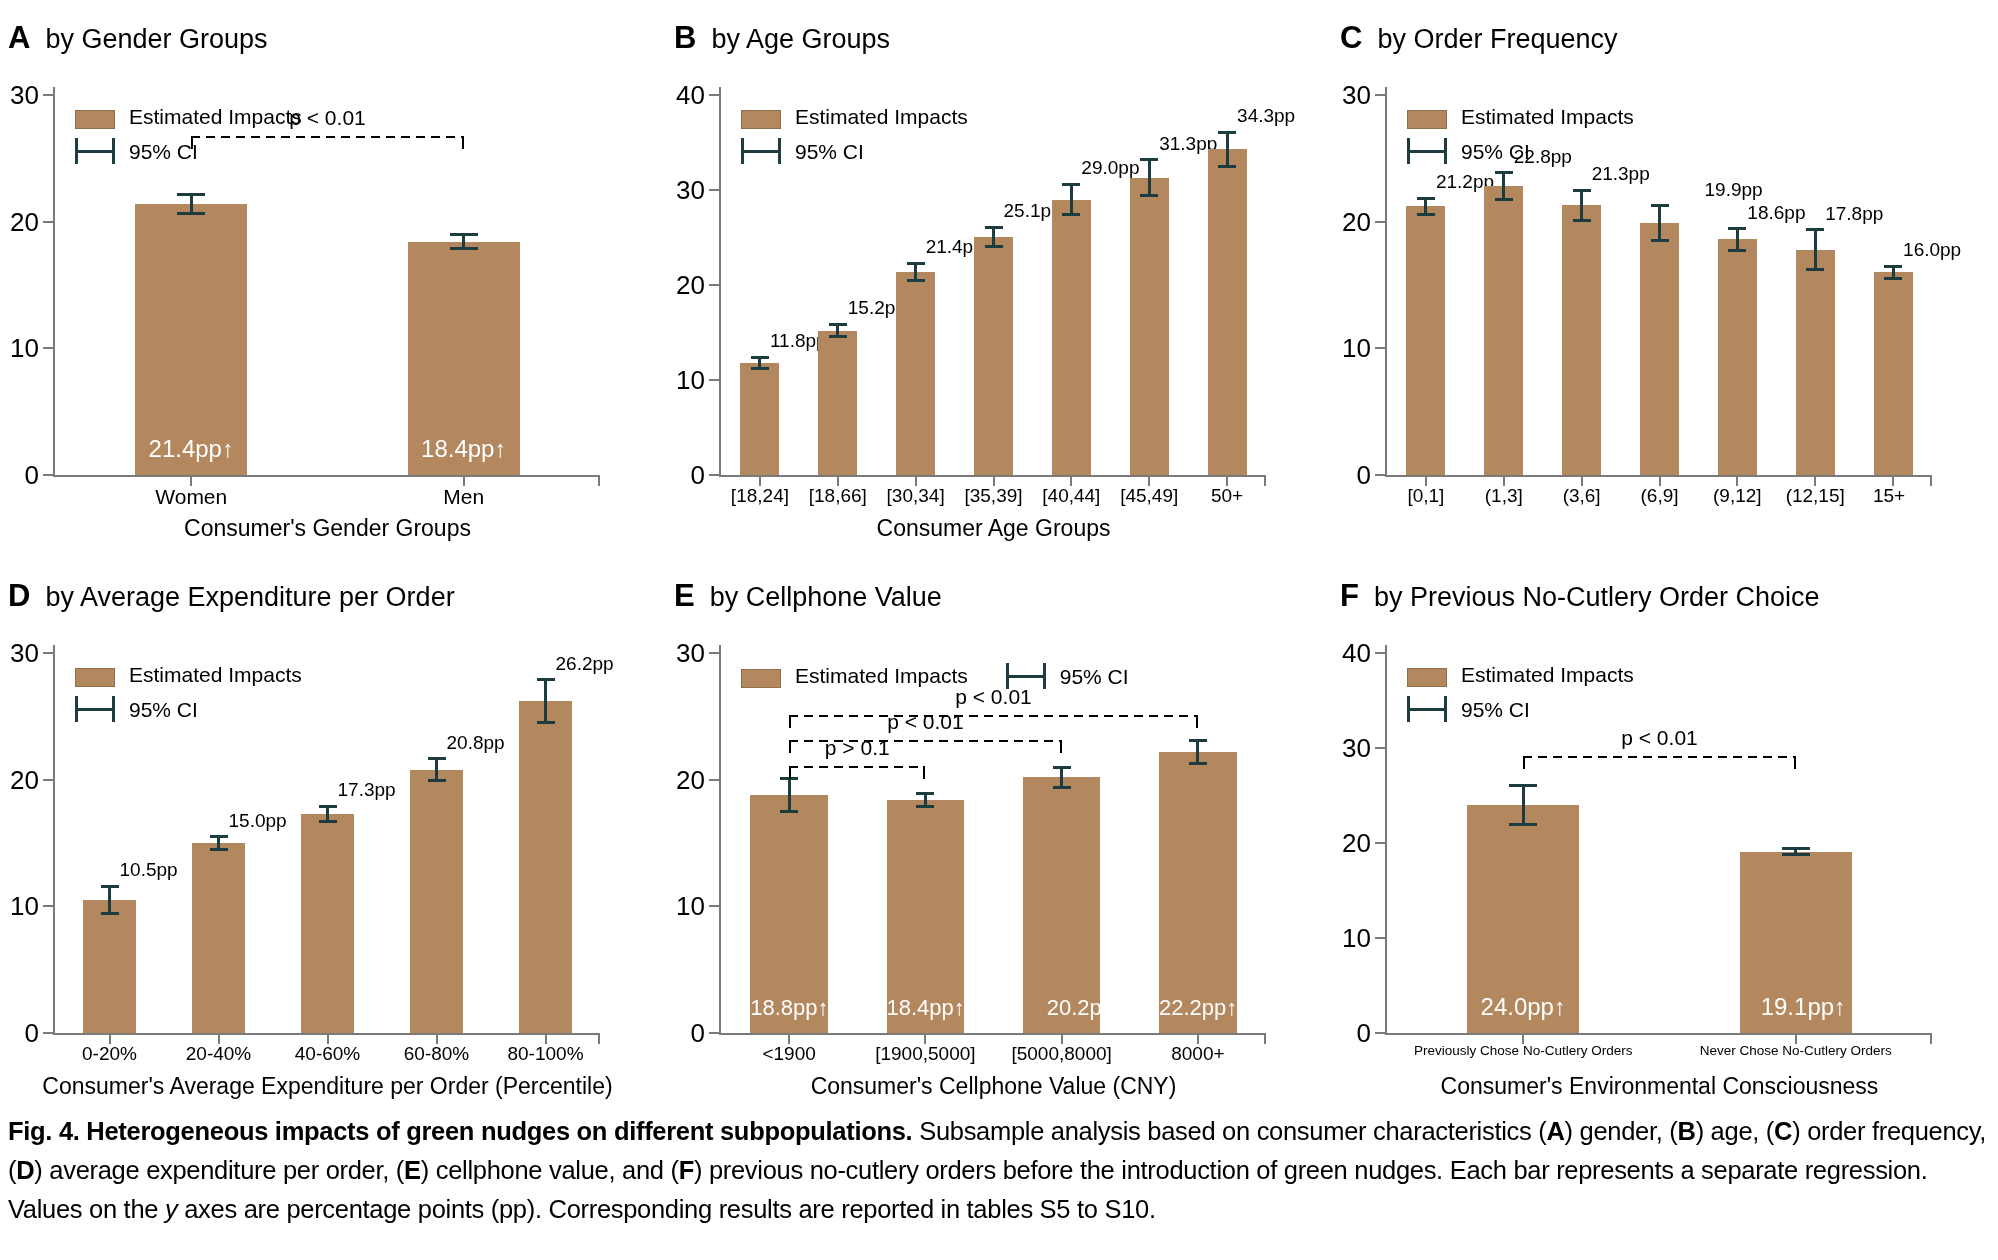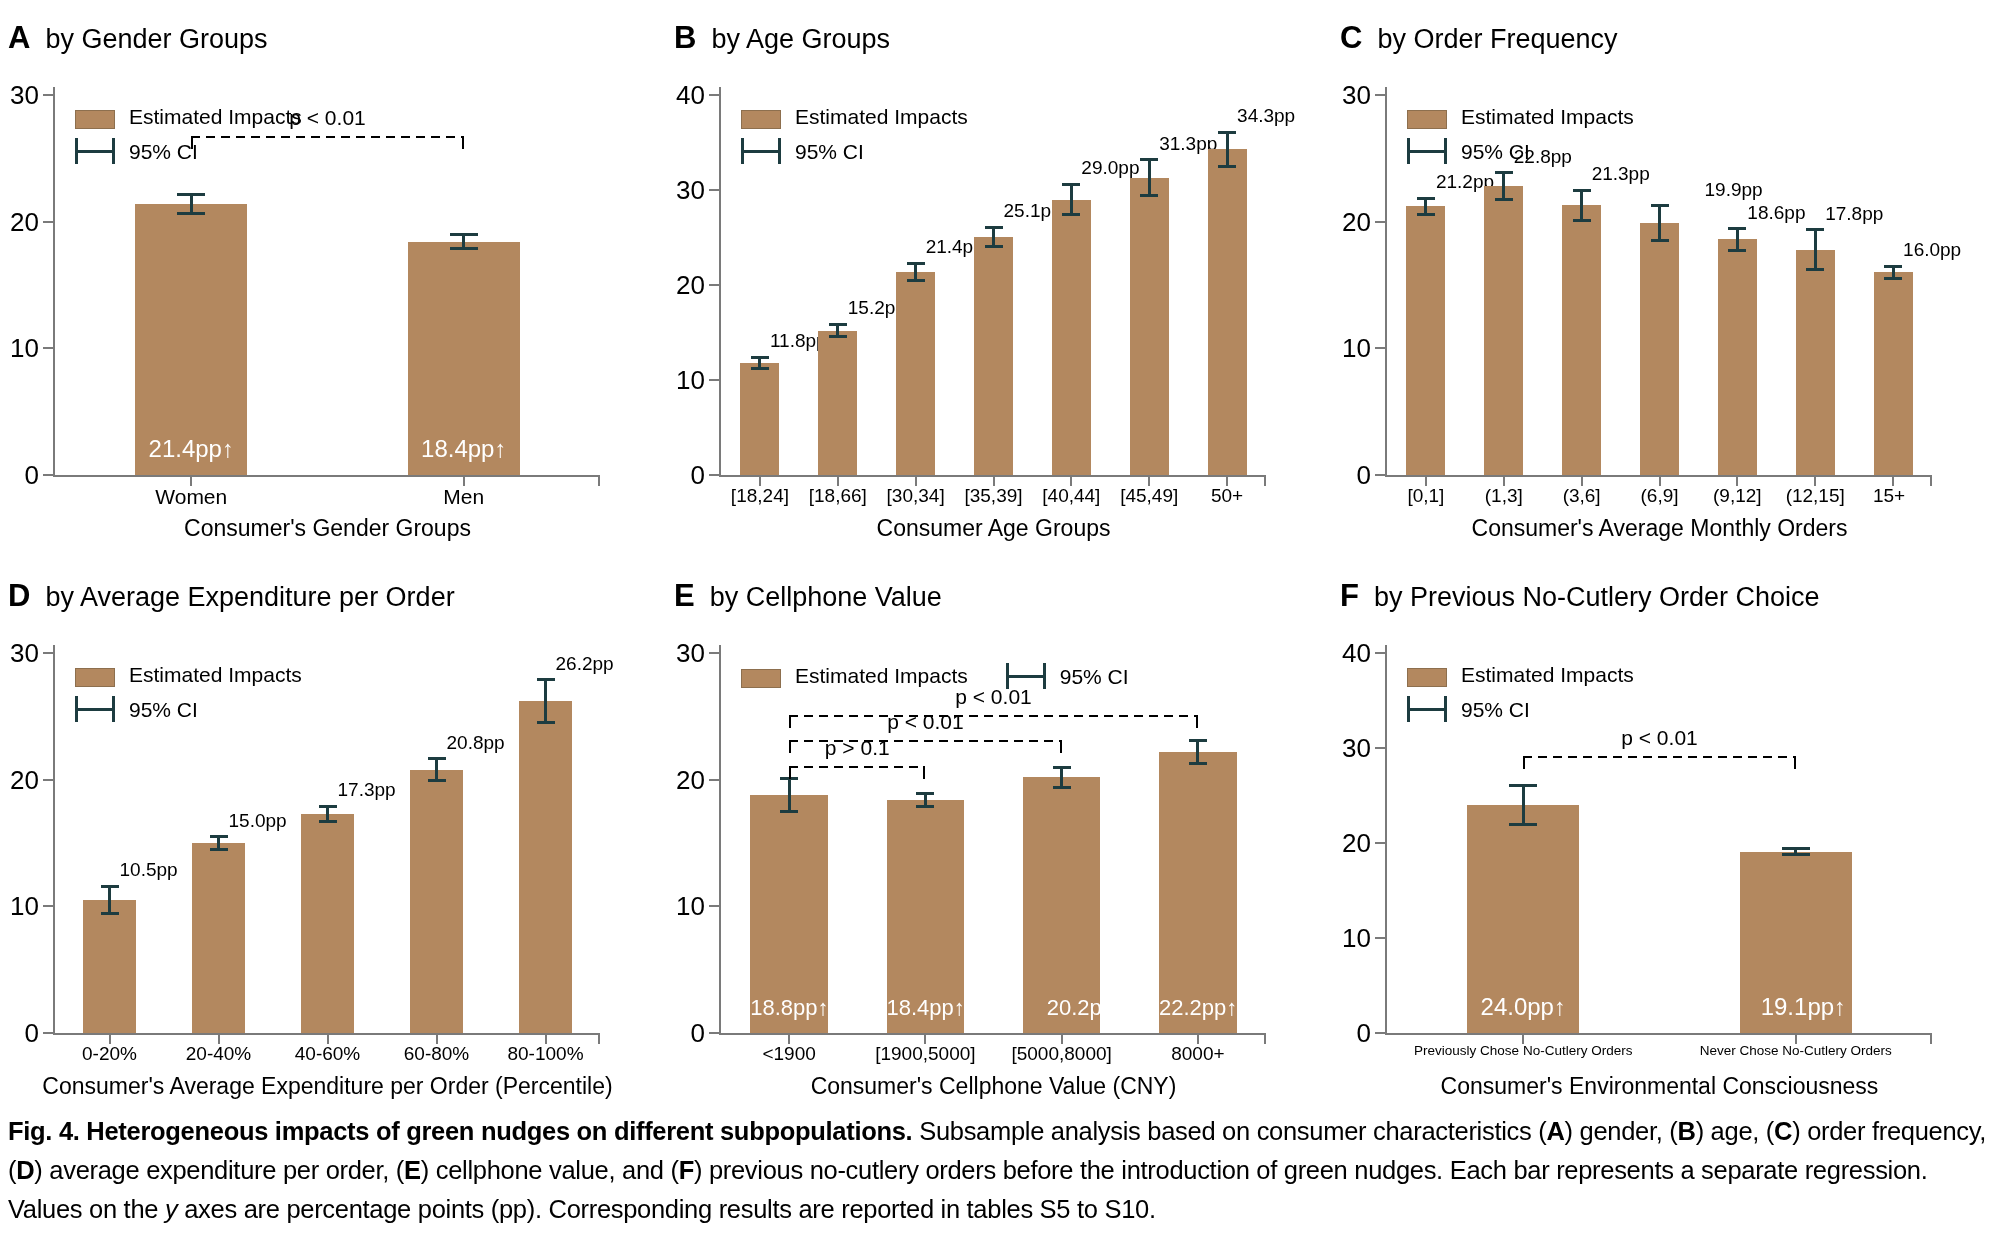--- a/index.html
+++ b/index.html
@@ -255,21 +255,20 @@
             </div>
           </div>
           <div class="xcat" style="left: 38.9286px; top: 390px; font-size: 19px;">[0,1]</div>
           <div class="xcat" style="left: 116.786px; top: 390px; font-size: 19px;">(1,3]</div>
           <div class="xcat" style="left: 194.643px; top: 390px; font-size: 19px;">(3,6]</div>
           <div class="xcat" style="left: 272.5px; top: 390px; font-size: 19px;">(6,9]</div>
           <div class="xcat" style="left: 350.357px; top: 390px; font-size: 19px;">(9,12]</div>
           <div class="xcat" style="left: 428.214px; top: 390px; font-size: 19px;">(12,15]</div>
           <div class="xcat" style="left: 502px; top: 390px; font-size: 19px;">15+</div>
         </div>
-        <div class="xtitle" style="left: 327.5px; top: 515px;">Consumer's Average Monthly Orders</div>
       </div>
       <div class="panel" style="left: 0px; top: 558px; width: 666px; height: 558px;">
         <div class="panel-header">
           <div class="panel-letter">D</div>
           <div class="panel-title">by Average Expenditure per Order</div>
         </div>
         <div class="plot" style="left: 55px; top: 95px; width: 545px; height: 380px;">
           <div class="yaxis" style="left: -2px; top: -8px; height: 388px; background: rgb(122, 122, 122);"></div>
           <div class="xaxis" style="left: -2px; bottom: -2px; width: 547px; background: rgb(122, 122, 122);"></div>
           <div class="ytick" style="left: -12px; top: 379px; background: rgb(122, 122, 122);"></div>

